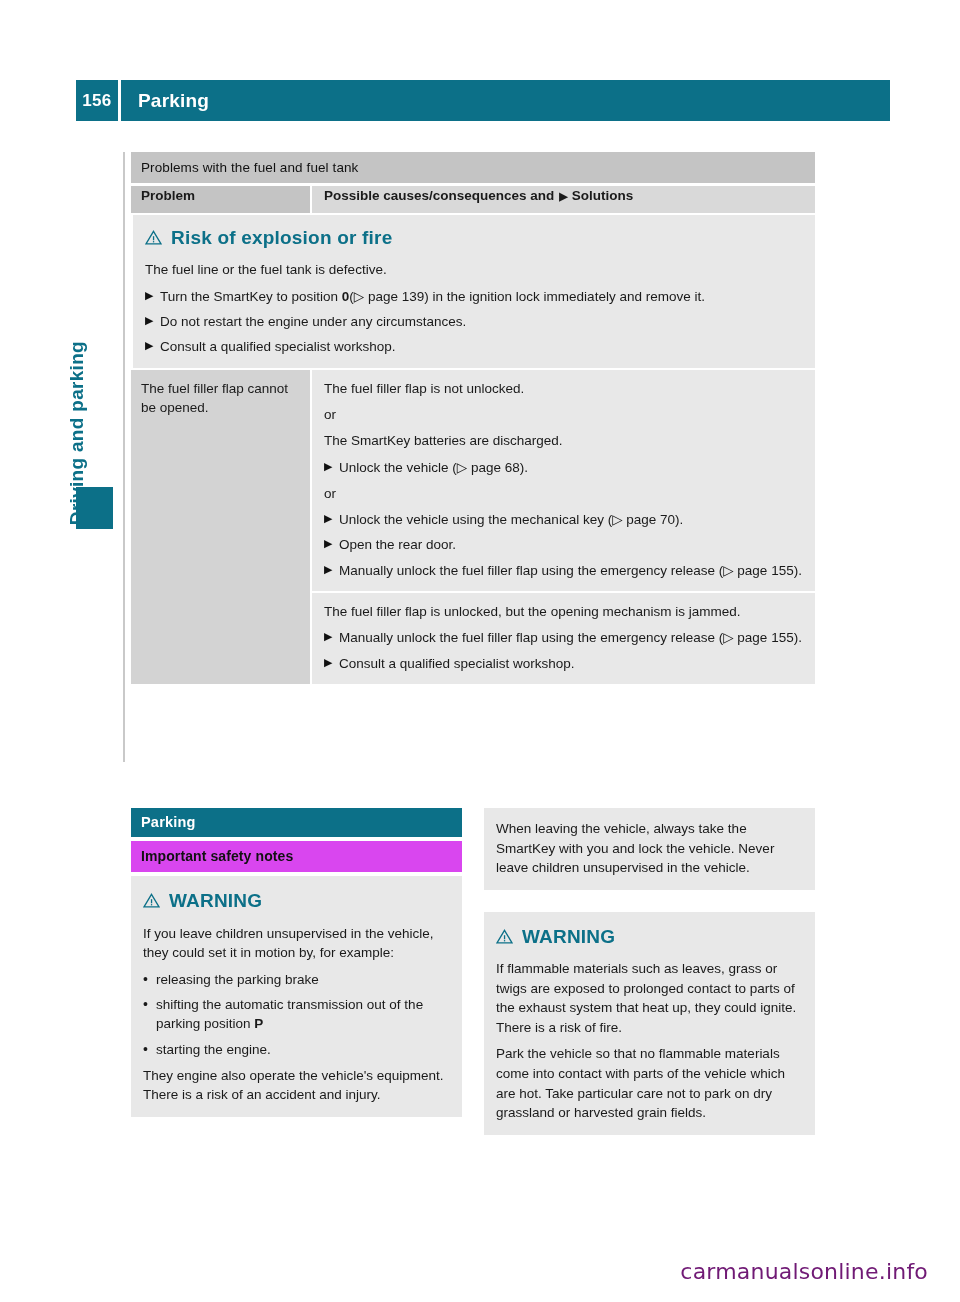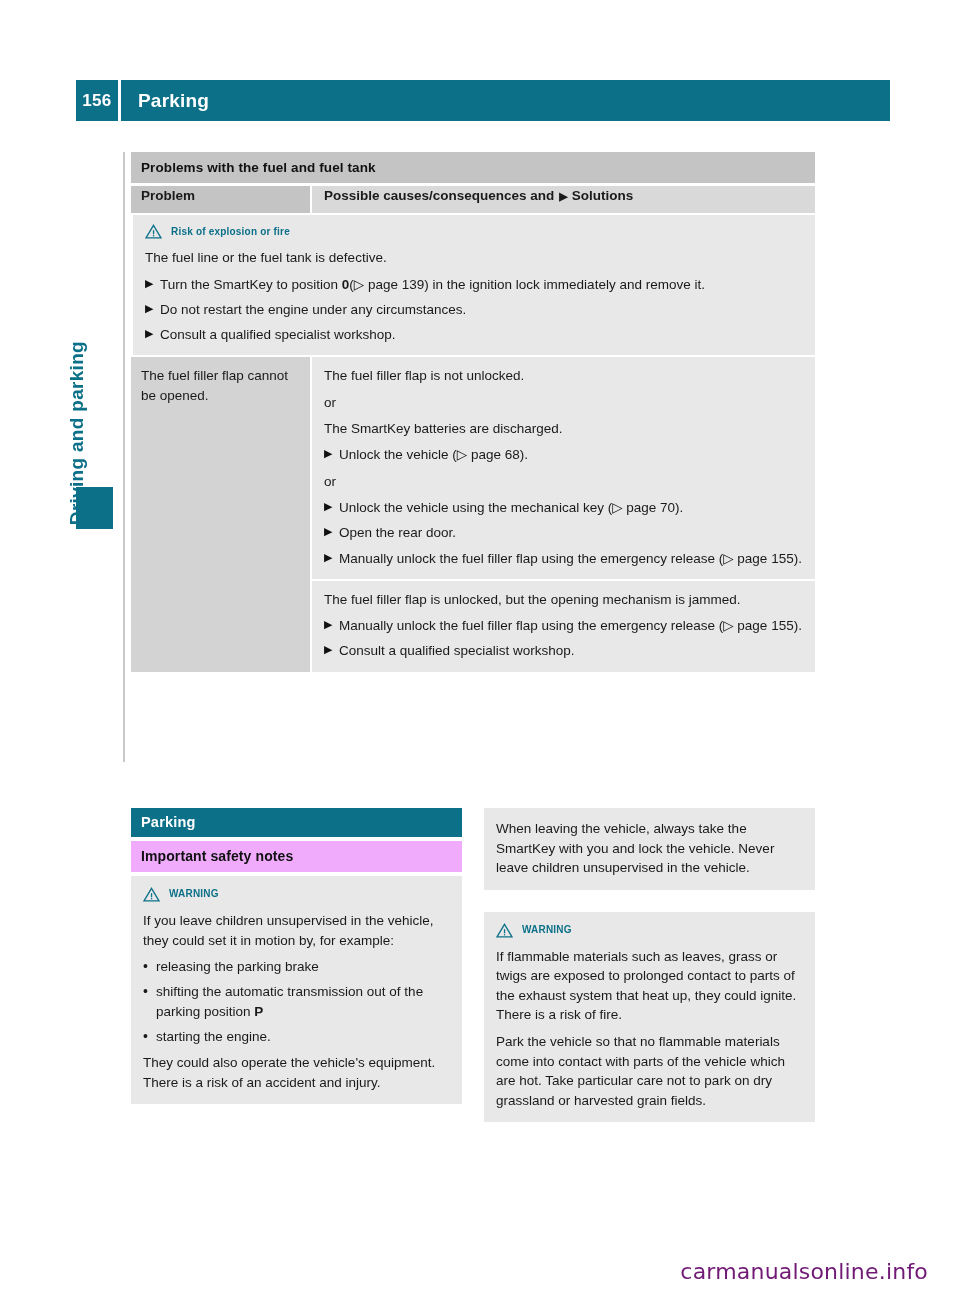--- a/index.html
+++ b/index.html
@@ -91,21 +91,21 @@
   
   .table-wrap {
     position: absolute;
     left: 131px;
     top: 152px;
     width: 684px;
   }
   .table-caption {
     background: #c4c4c4;
     font-size: 13.5px;
-    font-weight: bold;
+    font-weight: normal;
     padding: 8px 10px 8px 10px;
     color: #111111;
     letter-spacing: 0.1px;
   }
   .table-gap { height: 3px; background: #ffffff; }
 
   .trow {
     display: flex;
     align-items: stretch;
   }
@@ -157,21 +157,21 @@
 
   .warn-head {
     display: flex;
     align-items: center;
     gap: 9px;
     margin: 0 0 9px 0;
   }
   .warn-head .wtxt {
     color: #0c7088;
     font-weight: bold;
-    font-size: 10px;
+    font-size: 19px;
     letter-spacing: 0.2px;
   }
   .tri { flex: 0 0 auto; display: block; }
 
   .step {
     display: flex;
     margin: 0 0 6px 0;
     line-height: 1.43;
   }
   .step:last-child { margin-bottom: 0; }
@@ -213,21 +213,21 @@
 
   .sec-title {
     background: #0c7088;
     color: #ffffff;
     font-size: 14.5px;
     font-weight: bold;
     padding: 6px 10px 7px 10px;
     letter-spacing: 0.2px;
   }
   .sub-title {
-    background: #f0abfc;
+    background: #d946ef;
     color: #111111;
     font-size: 14px;
     font-weight: bold;
     padding: 7px 10px 8px 10px;
     margin-top: 4px;
     letter-spacing: 0.1px;
   }
   .note-box {
     background: #e8e8e8;
     padding: 11px 12px 12px 12px;
@@ -401,21 +401,21 @@
       <div class="bullet">
         <span class="mark">•</span>
         <span class="btxt"><span>shifting the automatic transmission out of the parking position </span><b class="inline">P</b></span>
       </div>
 
       <div class="bullet" style="margin-bottom:7px;">
         <span class="mark">•</span>
         <span class="btxt">starting the engine.</span>
       </div>
 
-      <p class="para">They could also operate the vehicle's equipment. There is a risk of an accident and injury.</p>
+      <p class="para">They engine also operate the vehicle's equipment. There is a risk of an accident and injury.</p>
     </div>
 
   </div>
 
   <div class="bcol">
 
     <div class="note-box tight">When leaving the vehicle, always take the SmartKey with you and lock the vehicle. Never leave children unsupervised in the vehicle.</div>
 
     <div class="spacer-22"></div>
 

